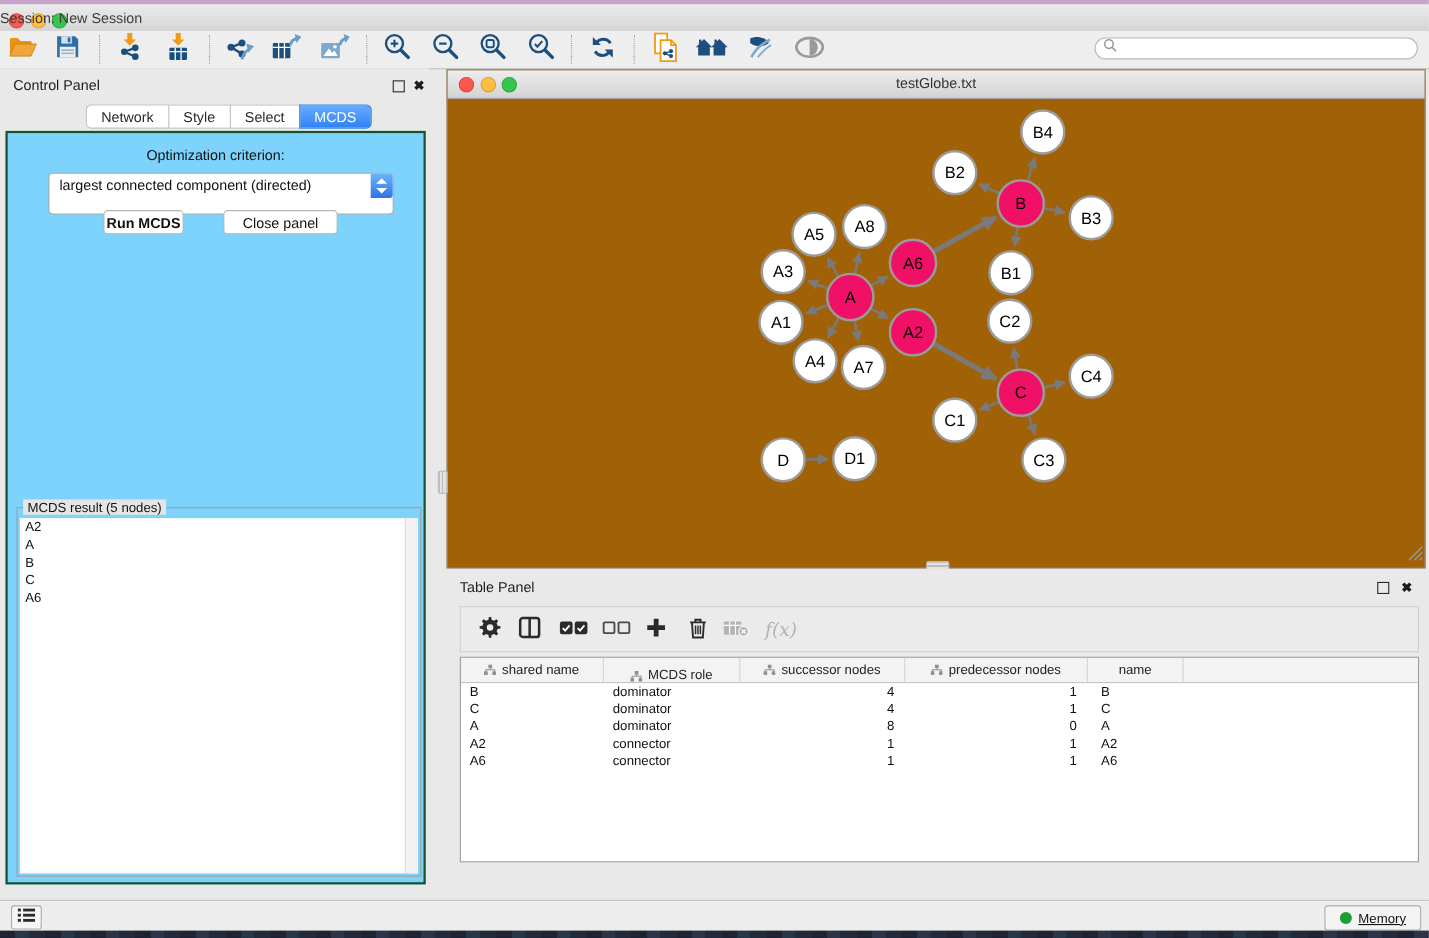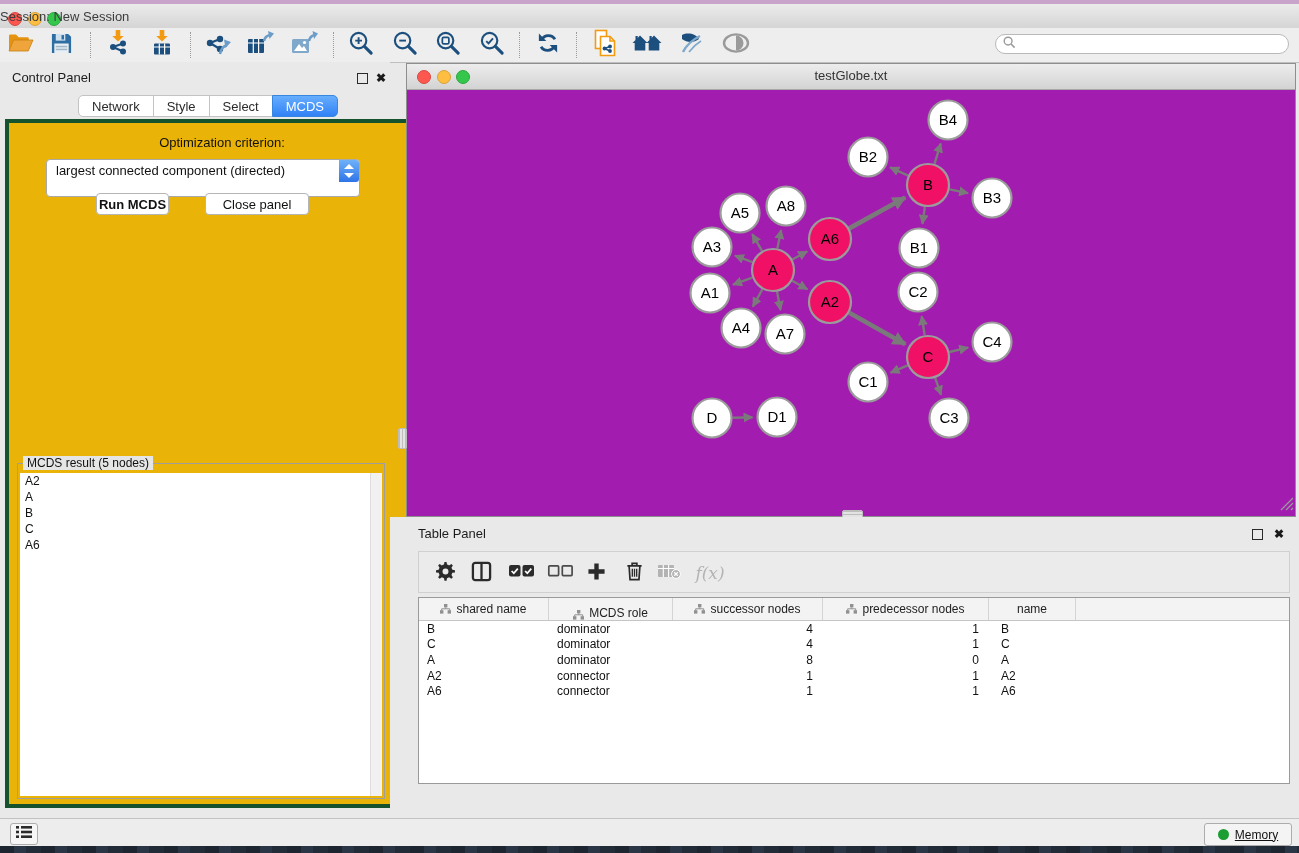--- a/index.html
+++ b/index.html
@@ -31,36 +31,36 @@
   #control-panel{position:absolute;left:0;top:62px;width:390px;height:756px;background:#e9e9e9;}
   #cp-title{position:absolute;left:12px;top:8px;font-size:13px;color:#1c1c1c;}
   .panel-float{position:absolute;width:9px;height:9px;border:1.5px solid #2a2a2a;background:transparent;}
   .panel-close{position:absolute;font-size:12px;font-weight:bold;color:#1a1a1a;line-height:12px;}
   #cp-tabs{position:absolute;left:78px;top:33px;display:flex;height:22px;}
   .seg-tab{background:#fff;border:1px solid #c3c3c3;margin-left:-1px;font-size:13px;color:#2b2b2b;
     display:flex;align-items:center;justify-content:center;padding:0 13px;white-space:nowrap;}
   .seg-tab:first-child{border-radius:5px 0 0 5px;margin-left:0;}
   .seg-tab:last-child{border-radius:0 5px 5px 0;}
   .seg-tab.selected{background:linear-gradient(#66aefe,#3181f6);border-color:#3787e0;color:#fff;}
-  #cp-inner{position:absolute;left:5px;top:57px;width:378px;height:681px;background:#eab308;border:4px solid #14532d;padding-left:48px;}
+  #cp-inner{position:absolute;left:5px;top:57px;width:378px;height:681px;background:#7dd3fc;border:2px solid #14532d;}
   #opt-label{position:absolute;left:0;right:0;top:12px;text-align:center;font-size:13px;color:#111;}
   #criterion-select{position:absolute;left:37px;top:36px;width:314px;height:38px;background:#fff;border:1px solid #a9a9a9;border-radius:4px;box-sizing:border-box;}
   #criterion-text{position:absolute;left:9px;top:0;line-height:22px;font-size:13px;color:#111;white-space:nowrap;}
   #criterion-stepper{position:absolute;right:0;top:0;width:20px;height:22px;background:linear-gradient(#6fb1f8,#2f74e8);border-radius:0 3px 3px 0;}
   .spin-up{position:absolute;left:5px;top:4px;width:0;height:0;border-left:5px solid transparent;border-right:5px solid transparent;border-bottom:5px solid #fff;}
   .spin-down{position:absolute;left:5px;bottom:4px;width:0;height:0;border-left:5px solid transparent;border-right:5px solid transparent;border-top:5px solid #fff;}
   .cp-btn{position:absolute;top:70px;height:22px;background:#fff;border:1px solid #b5b5b5;border-radius:4px;font-size:13px;color:#111;display:flex;align-items:center;justify-content:center;box-sizing:border-box;}
   #mcds-fieldset{position:absolute;left:8px;top:340px;width:366px;height:334px;border:1px solid #9e9e9e;}
   #mcds-legend{position:absolute;left:5px;top:-8px;background:#e5e5e5;padding:0 4px;font-size:12px;color:#111;}
   #mcds-list{position:absolute;left:2px;top:9px;right:2px;bottom:2px;background:#fff;overflow:hidden;}
   #mcds-scroll{position:absolute;right:0;top:0;bottom:0;width:11px;background:#f1f1f1;border-left:1px solid #ddd;}
   .result-item{font-size:12px;color:#111;line-height:16px;padding-left:5px;}
 
   
-  #network-window{position:absolute;left:406px;top:63px;width:890px;height:454px;background:#a21caf;border:1px solid #8e8e8e;box-sizing:border-box;}
+  #network-window{position:absolute;left:406px;top:63px;width:890px;height:454px;background:#a16207;border:1px solid #8e8e8e;box-sizing:border-box;}
   #nw-titlebar{position:absolute;left:0;top:0;right:0;height:25px;background:linear-gradient(#ededed,#d3d3d3);border-bottom:1px solid #a8a8a8;}
   #nw-titlebar .light{top:6px;}
   #nw-title{position:absolute;left:0;right:0;top:4px;text-align:center;font-size:13px;color:#333;}
   #network-graph{position:absolute;left:0;top:25px;}
   #nw-resize{position:absolute;right:1px;bottom:1px;}
   .v-gripper{position:absolute;left:398px;top:428px;width:7px;height:19px;background:#e3e3e3;border:1px solid #bdbdbd;border-radius:2px;
     background-image:repeating-linear-gradient(90deg,#bdbdbd 0 1px,transparent 1px 3px);}
   .h-gripper{position:absolute;left:842px;top:510px;width:19px;height:7px;background:#e3e3e3;border:1px solid #bdbdbd;border-radius:2px;
     background-image:repeating-linear-gradient(0deg,#bdbdbd 0 1px,transparent 1px 3px);}
 

